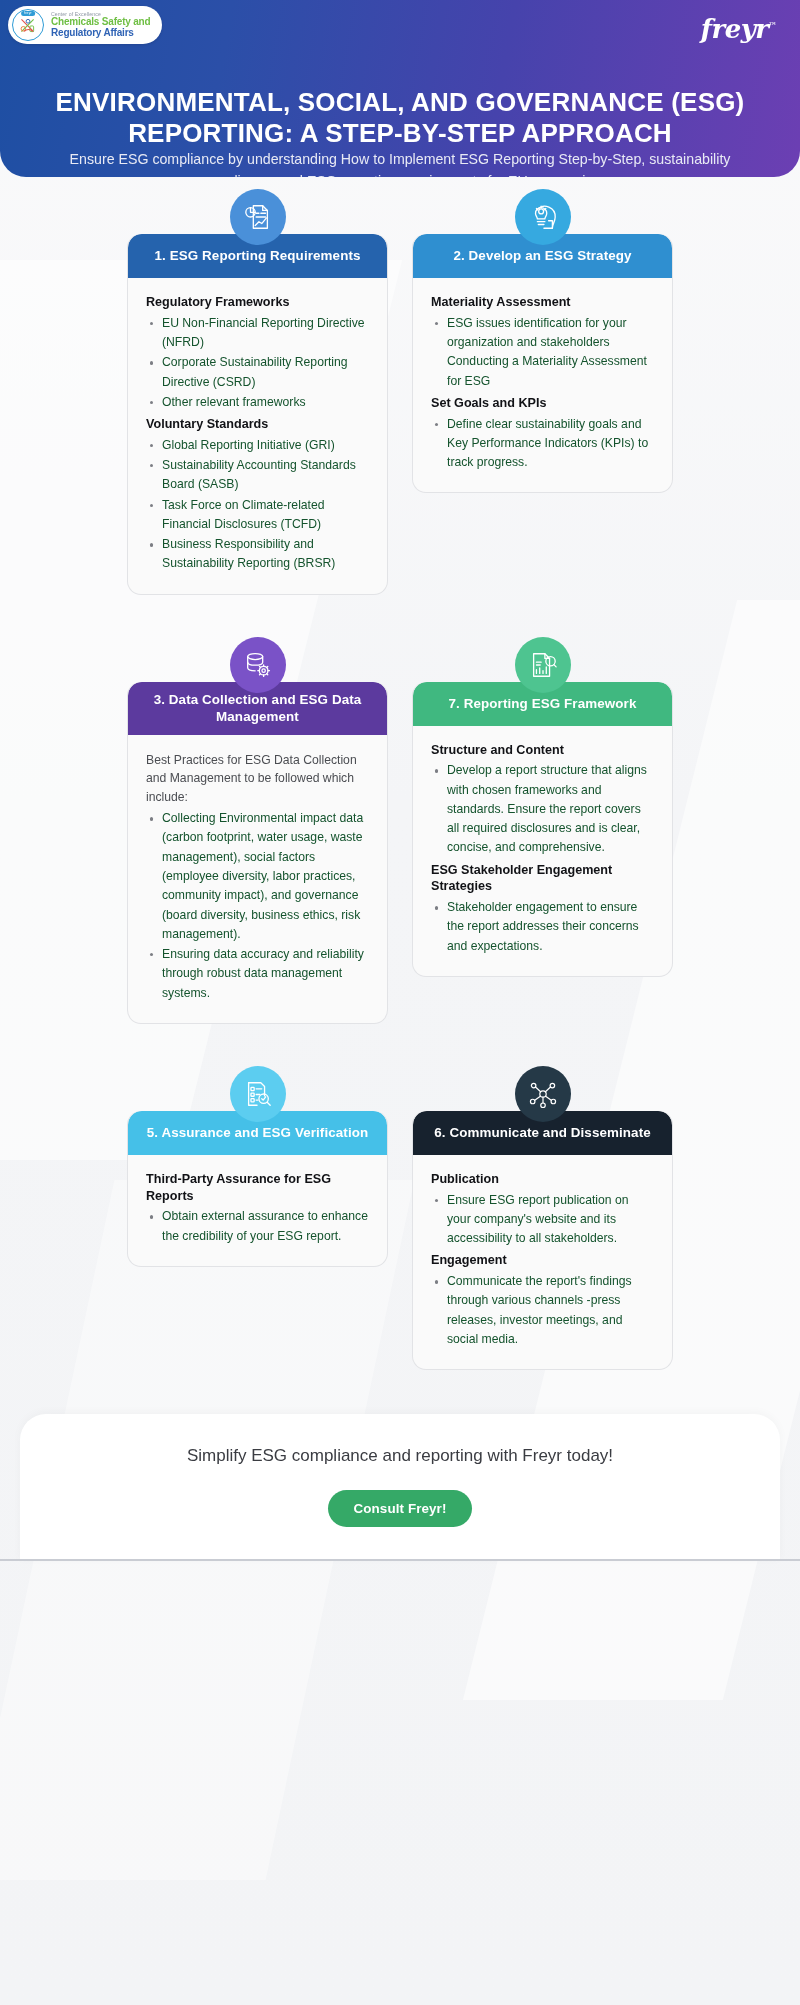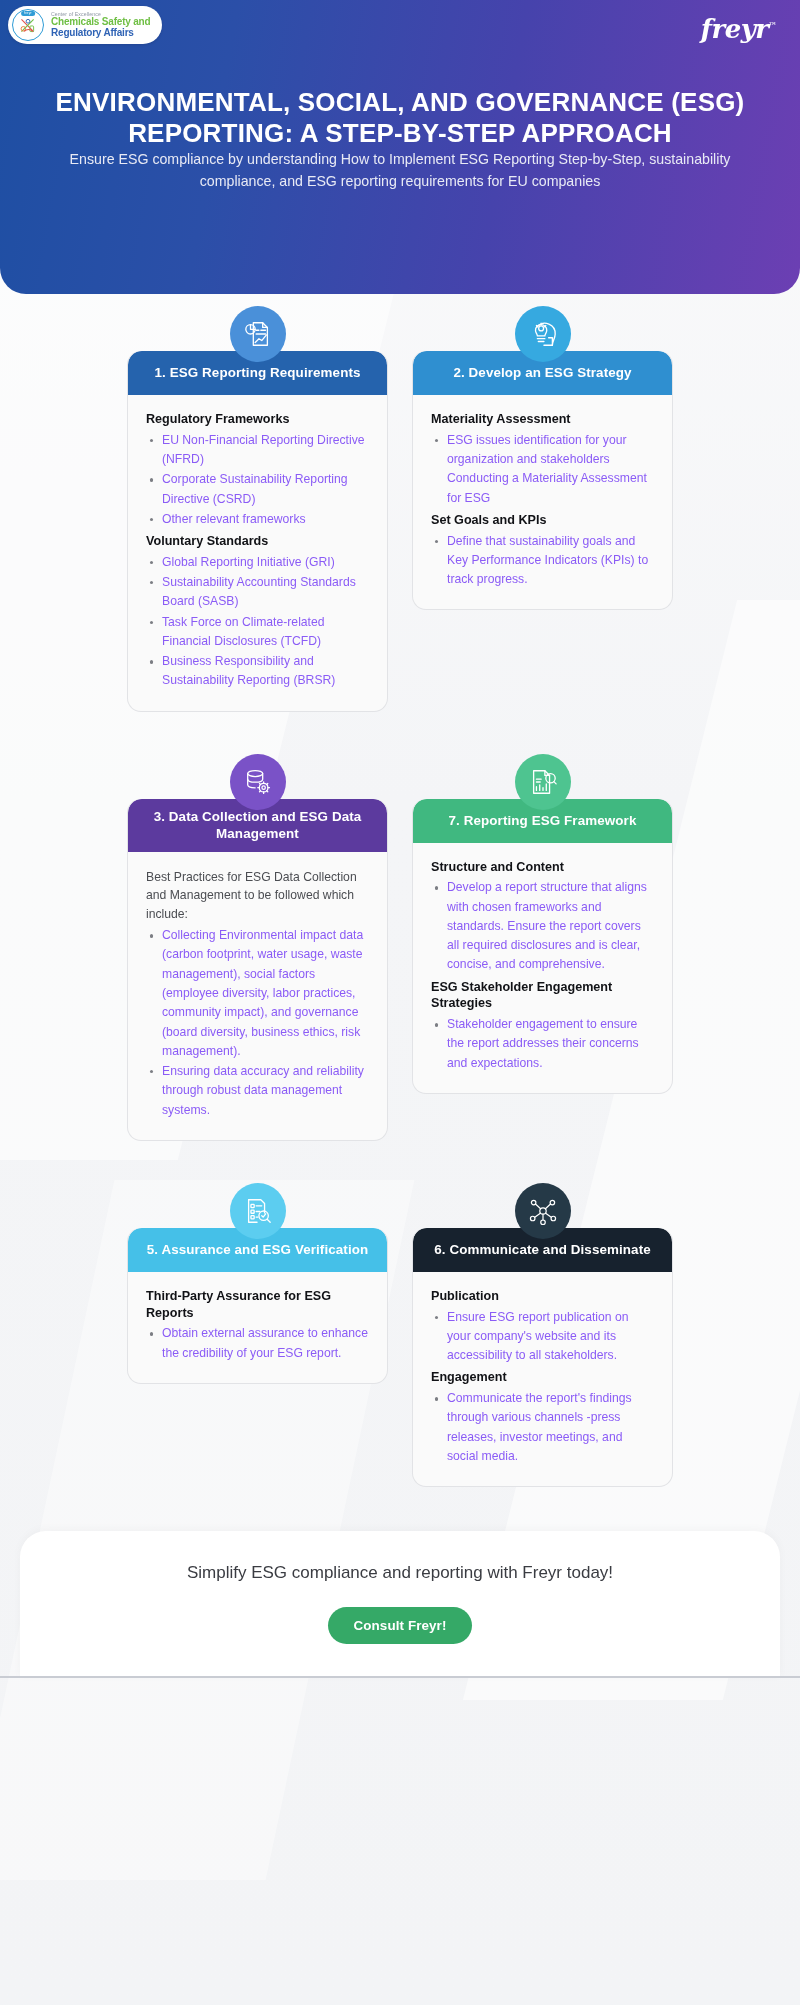--- a/index.html
+++ b/index.html
@@ -28,21 +28,21 @@
     pointer-events: none;
   }
   .bg-diag.d1 { width: 420px; height: 900px; top: 260px; left: -130px; transform: skewX(-14deg); }
   .bg-diag.d2 { width: 260px; height: 1100px; top: 600px; left: 600px; transform: skewX(-14deg); }
   .bg-diag.d3 { width: 300px; height: 700px; top: 1180px; left: 40px; transform: skewX(-12deg); opacity:.4;}
 
   
   .header {
     position: relative;
     width: 800px;
-    height: 294px;
+    height: 177px;
     background: linear-gradient(100deg, #1e4fa3 0%, #2b4fa8 28%, #4643ac 62%, #6c3fb3 100%);
     border-bottom-left-radius: 26px;
     border-bottom-right-radius: 26px;
     overflow: hidden;
   }
 
   .logo-pill {
     position: absolute;
     top: 6px;
     left: 8px;
@@ -197,21 +197,21 @@
   }
   ul.bullets {
     list-style: none;
     margin: 0;
     padding: 0;
   }
   ul.bullets li {
     position: relative;
     padding-left: 16px;
     font-size: 12.2px;
-    color: #8b5cf6;
+    color: #14532d;
     line-height: 1.58;
     margin-top: 1px;
   }
   ul.bullets li::before {
     content: "";
     position: absolute;
     left: 4px; top: 8px;
     width: 3.4px; height: 3.4px;
     border-radius: 50%;
     background: #7c7e84;
@@ -346,21 +346,21 @@
           <div class="card-body">
             <div class="sec">
               <div class="sec-title">Materiality Assessment</div>
               <ul class="bullets">
                 <li>ESG issues identification for your organization and stakeholders Conducting a Materiality Assessment for ESG</li>
               </ul>
             </div>
             <div class="sec">
               <div class="sec-title">Set Goals and KPIs</div>
               <ul class="bullets">
-                <li>Define that sustainability goals and Key Performance Indicators (KPIs) to track progress.</li>
+                <li>Define clear sustainability goals and Key Performance Indicators (KPIs) to track progress.</li>
               </ul>
             </div>
           </div>
         </div>
       </div>
       <div class="row-gap"></div>
       <div class="cardwrap">
         <div class="card-icon" style="background: rgb(122, 82, 199);">
           <svg viewBox="0 0 32 32" fill="none" stroke="#fff" stroke-width="1.4" stroke-linecap="round" stroke-linejoin="round">
             <ellipse cx="13" cy="7" rx="8" ry="3.2"></ellipse>

